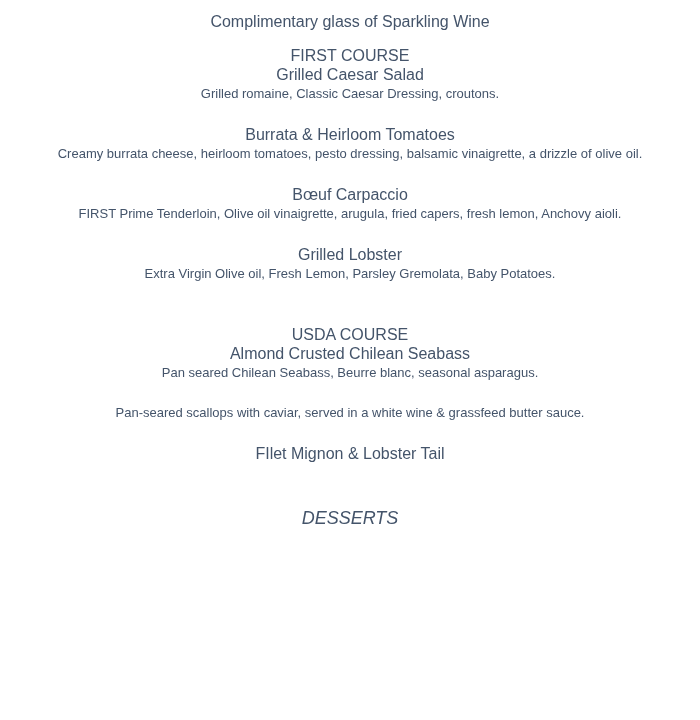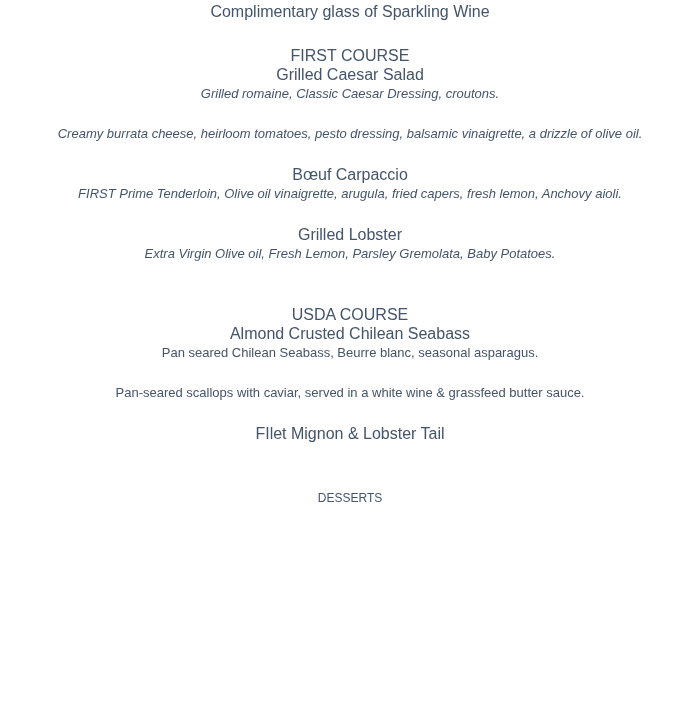--- a/index.html
+++ b/index.html
@@ -8,79 +8,80 @@
     width: 700px;
     height: 720px;
     background: #ffffff;
     overflow: hidden;
     font-family: "Liberation Sans", sans-serif;
   }
   .menu {
     width: 700px;
     height: 720px;
     box-sizing: border-box;
-    padding-top: 2px;
+    padding-top: 12px;
     text-align: center;
     color: #44546A;
   }
   .intro {
     font-size: 16px;
     line-height: 19px;
     white-space: nowrap;
   }
   .course-title {
     font-size: 16px;
     line-height: 19px;
-    margin-top: 25px;
+    margin-top: 15px;
     white-space: nowrap;
   }
   .section + .section .course-title {
     margin-top: 43px;
   }
   .course-title.desserts {
     margin-top: 62px;
-    font-size: 12px;
+    font-size: 18px;
     line-height: 22px;
+    font-style: italic;
   }
   .item:first-of-type {
     margin-top: 27px;
   }
   .item + .item {
     margin-top: 23px;
   }
   .item-name {
     font-size: 16px;
     line-height: 20px;
     white-space: nowrap;
   }
   .item-desc {
     font-size: 13px;
     line-height: 17px;
     white-space: nowrap;
   }
   .item-desc.italic {
-    font-style: italic;
   }
 </style>
 </head>
 <body>
 
 <div class="menu">
 
   <div class="intro">Complimentary glass of Sparkling Wine</div>
 
   <div class="section">
     <div class="course-title">FIRST COURSE</div>
 
     <div class="item">
       <div class="item-name">Grilled Caesar Salad</div>
       <div class="item-desc italic">Grilled romaine, Classic Caesar Dressing, croutons.</div>
     </div>
 
     <div class="item">
+      <div class="item-name">Burrata &amp; Heirloom Tomatoes</div>
       <div class="item-desc italic">Creamy burrata cheese, heirloom tomatoes, pesto dressing, balsamic vinaigrette, a drizzle of olive oil.</div>
     </div>
 
     <div class="item">
       <div class="item-name">Bœuf Carpaccio</div>
       <div class="item-desc italic">FIRST Prime Tenderloin, Olive oil vinaigrette, arugula, fried capers, fresh lemon, Anchovy aioli.</div>
     </div>
 
     <div class="item">
       <div class="item-name">Grilled Lobster</div>

